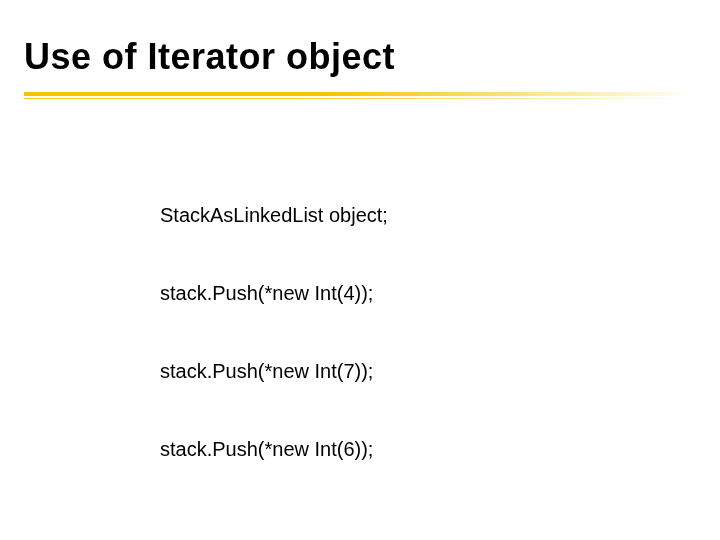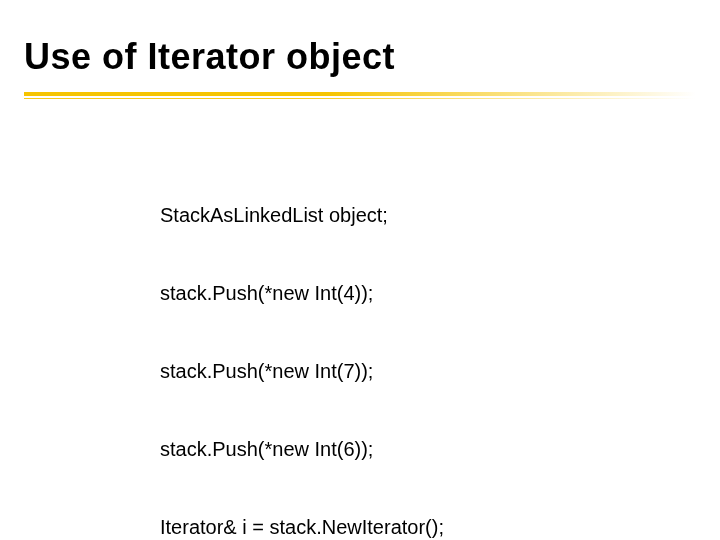--- a/index.html
+++ b/index.html
@@ -78,21 +78,20 @@
   <div class="underline">
     <div class="grad"></div>
     <div class="thin"></div>
   </div>
 
   <div class="code">
     <div>StackAsLinkedList object;</div>
     <div>stack.Push(*new Int(4));</div>
     <div>stack.Push(*new Int(7));</div>
     <div>stack.Push(*new Int(6));</div>
-    <div>Iterator&amp; i = stack.NewIterator();</div>
     
     
     
     
     
     
   </div>
 
 </div>
 

